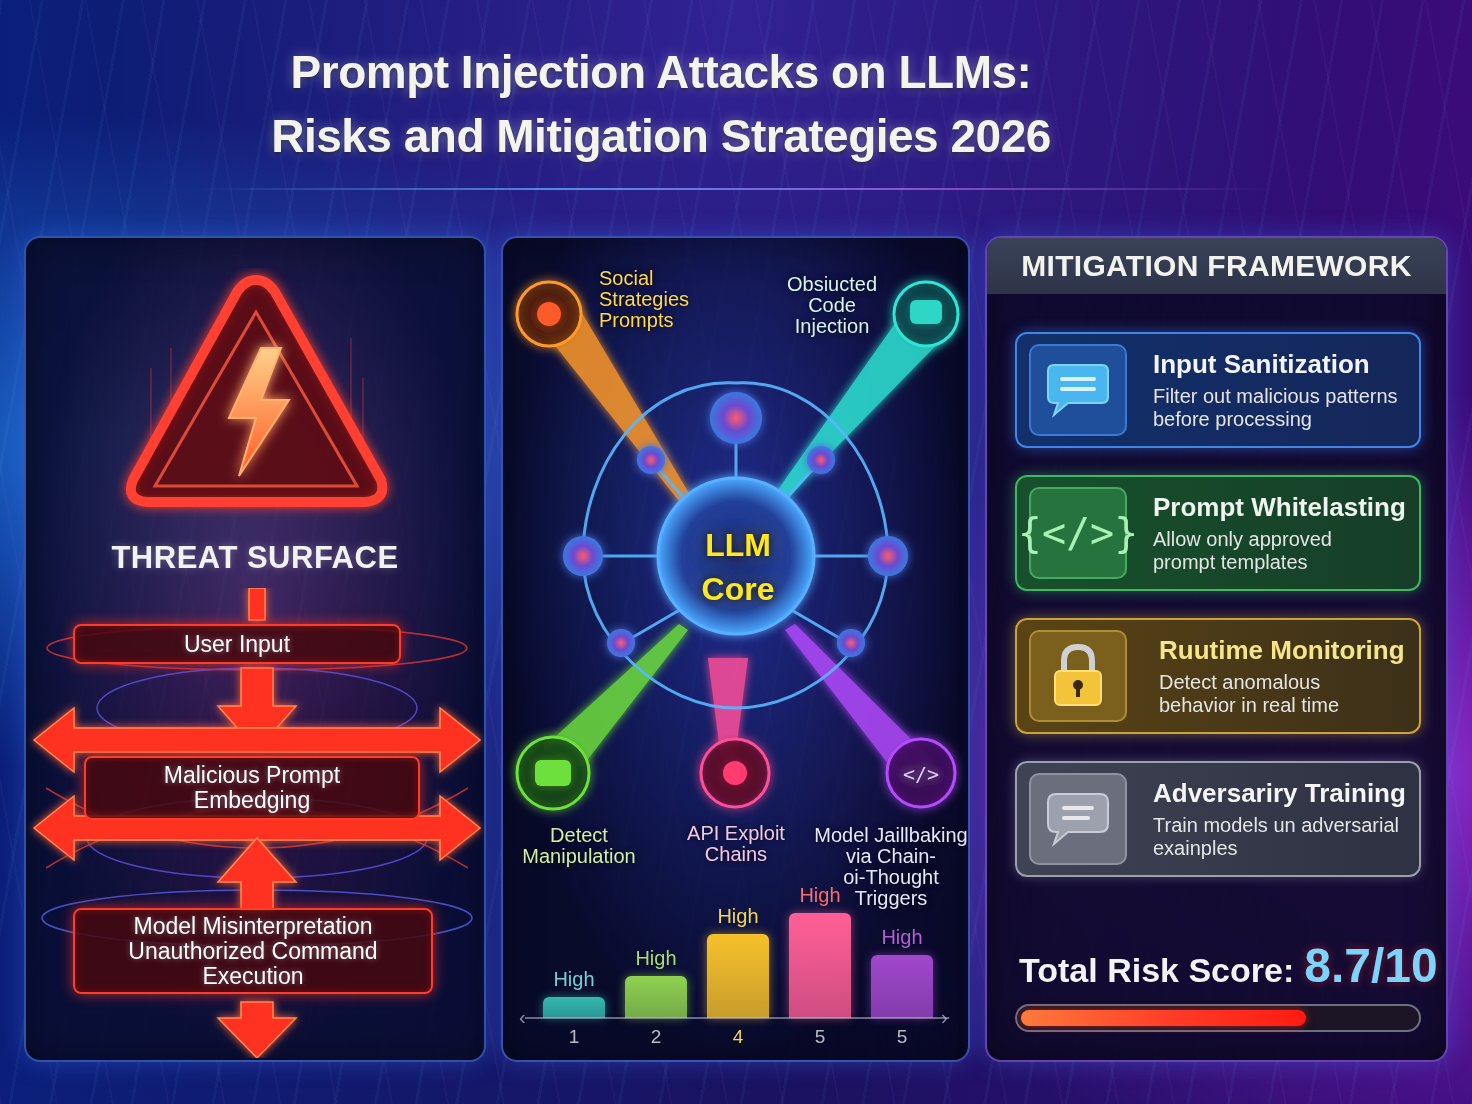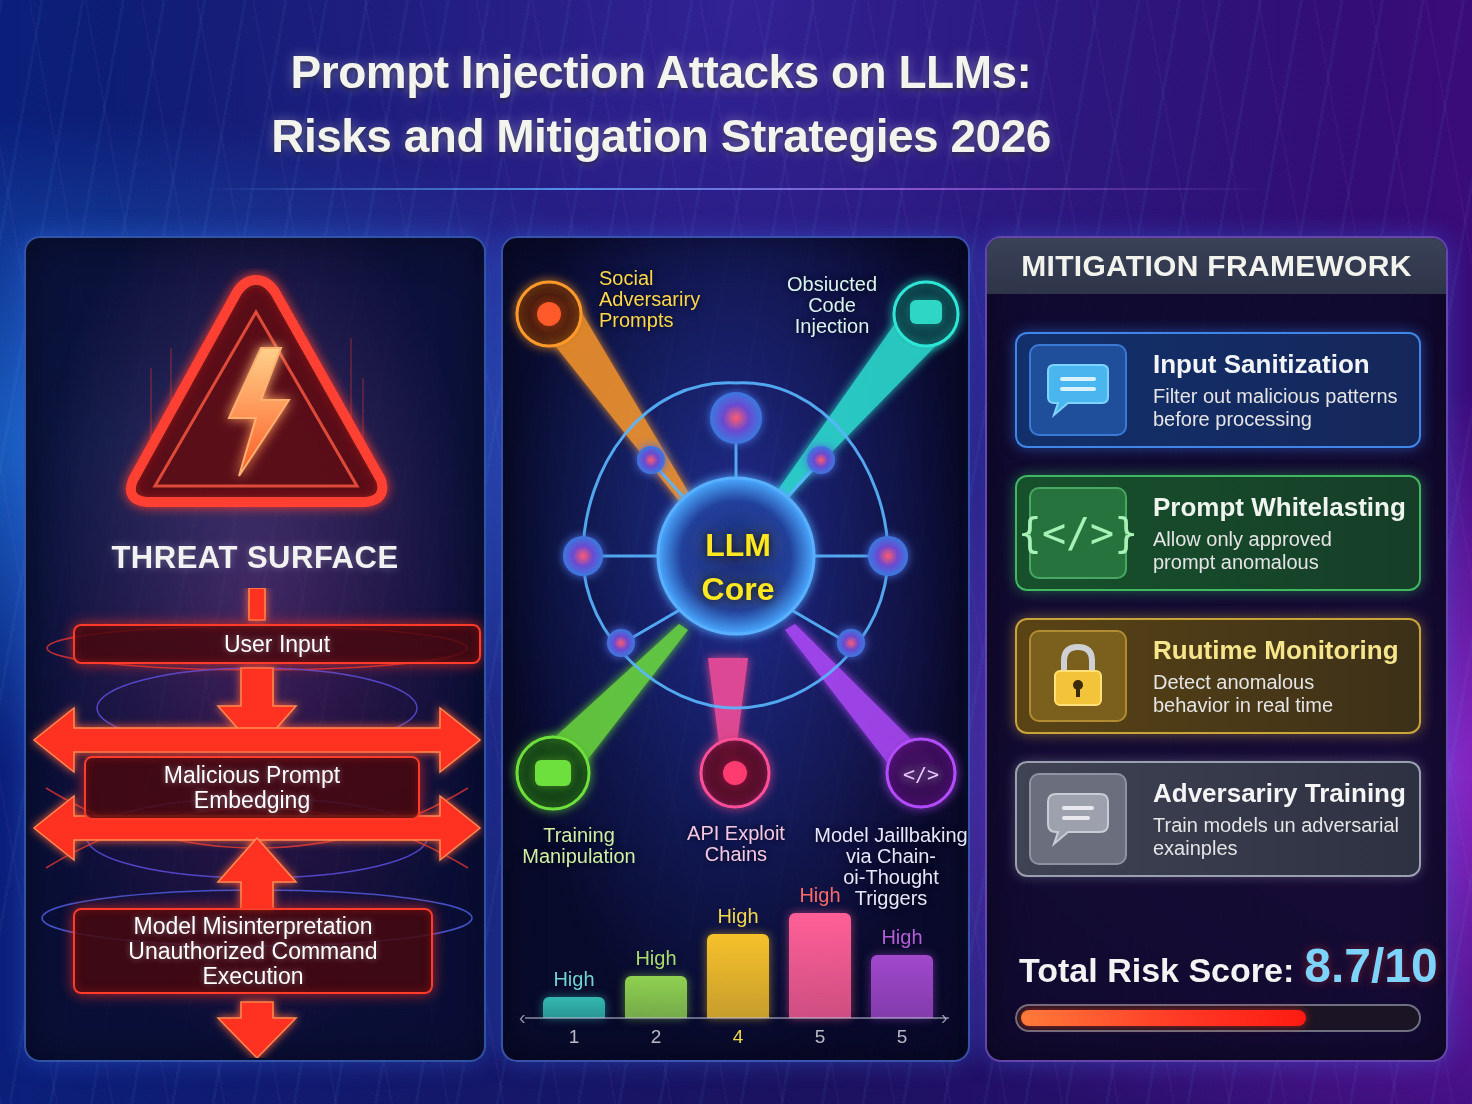--- a/index.html
+++ b/index.html
@@ -51,21 +51,21 @@
     text-shadow: 0 0 8px rgba(255,255,255,0.3);
   }
   .flow-svg { position: absolute; left: 0; top: 350px; width: 462px; height: 470px; }
   .flow-box {
     position: absolute; text-align: center; color: #fff; font-size: 23px; line-height: 25px;
     border: 2px solid #ff3b2a; border-radius: 8px; background: rgba(70,8,14,0.85);
     box-shadow: 0 0 14px rgba(255,50,30,0.7), inset 0 0 10px rgba(255,40,20,0.25);
     display: flex; flex-direction: column; justify-content: center; align-items: center;
     text-shadow: 0 0 6px rgba(255,255,255,0.4);
   }
-  #box-user { left: 47px; top: 386px; width: 408px; height: 40px; }
+  #box-user { left: 47px; top: 386px; width: 328px; height: 40px; }
   #box-mal { left: 58px; top: 518px; width: 336px; height: 64px; align-items: center; }
   #box-model { left: 47px; top: 670px; width: 360px; height: 86px; }
 
   
   .mid-svg { position: absolute; left: 0; top: 0; width: 469px; height: 826px; }
   .attack-label { position: absolute; font-size: 20px; line-height: 21px; text-shadow: 0 0 6px rgba(0,0,0,0.8); }
   #lbl-social { left: 96px; top: 30px; color: #ffd84a; }
   #lbl-obf { left: 284px; top: 36px; color: #d8f3f0; text-align: center; }
   #lbl-ctx { left: 16px; top: 587px; color: #cfeea6; text-align: center; width: 120px; }
   #lbl-api { left: 178px; top: 585px; color: #f4c8e2; text-align: center; width: 110px; }
@@ -99,21 +99,21 @@
   }
   .mit-text { margin-left: 26px; }
   .mit-title { font-size: 26px; font-weight: 700; line-height: 30px; margin-bottom: 6px; }
   .mit-desc { font-size: 20px; line-height: 23px; color: #e4e4e4; }
   #card-0 { top: 94px; border-color: #3f86e8; background: linear-gradient(90deg, #12306b, #15275a); box-shadow: 0 0 14px rgba(60,130,240,0.5); }
   #card-0 .mit-icon { background: #1f4f9a; border: 2px solid #3b7ad4; }
   #card-0 .mit-title { color: #f2f4f8; }
   #card-1 { top: 237px; border-color: #3fb861; background: linear-gradient(90deg, #17512c, #163e28); box-shadow: 0 0 14px rgba(60,200,100,0.45); }
   #card-1 .mit-icon { background: #27733e; border: 2px solid #48a862; color: #a8f2b6; font-size: 40px; font-family: "DejaVu Sans Mono", monospace; }
   #card-1 .mit-title { color: #f0f4ee; }
-  #card-2 { top: 380px; border-color: #c9a43a; background: linear-gradient(90deg, #5a4415, #3c3019); box-shadow: 0 0 14px rgba(220,180,60,0.45); }
+  #card-2 { top: 380px; border-color: #c9a43a; background: linear-gradient(90deg, #5a4415, #3c3019); box-shadow: 0 0 14px rgba(220,180,60,0.45); gap: 6px; }
   #card-2 .mit-icon { background: #7b5f1c; border: 2px solid #b18c32; }
   #card-2 .mit-title { color: #f5e68c; }
   #card-3 { top: 523px; border-color: #9aa0ae; background: linear-gradient(90deg, #3f4354, #2e3142); box-shadow: 0 0 12px rgba(200,200,220,0.3); }
   #card-3 .mit-icon { background: #6b6f7d; border: 2px solid #8e93a2; }
   #card-3 .mit-title { color: #f5f5f5; }
   .risk-row { position: absolute; left: 32px; top: 700px; display: flex; align-items: baseline; }
   .risk-label { font-size: 34px; font-weight: 700; color: #f3f3f3; }
   .risk-value { font-size: 48px; font-weight: 700; color: #7dd3fc; margin-left: 10px; text-shadow: 0 0 10px rgba(255,60,40,0.4); }
   .risk-track {
     position: absolute; left: 28px; top: 766px; width: 406px; height: 28px; border-radius: 14px;
@@ -267,30 +267,30 @@
       <rect x="32" y="522" width="36" height="26" rx="6" fill="#6ee03c"></rect>
       <circle cx="232" cy="535" r="34" fill="rgba(90,10,40,0.8)" stroke="#ff4f9a"></circle>
       <circle cx="232" cy="535" r="12" fill="#ff3a70"></circle>
       <circle cx="418" cy="535" r="34" fill="rgba(60,10,90,0.8)" stroke="#b44cff"></circle>
       <text x="418" y="543" font-size="20" fill="#e8c8ff" text-anchor="middle" font-family="DejaVu Sans Mono, monospace">&lt;/&gt;</text>
     </g>
   </svg>
 
   <div class="attack-label" id="lbl-social">
     <div>Social</div>
-    <div>Adversariry</div>
+    <div>Strategies</div>
     <div>Prompts</div>
   </div>
   <div class="attack-label" id="lbl-obf">
     <div>Obsiucted</div>
     <div>Code</div>
     <div>Injection</div>
   </div>
   <div class="attack-label" id="lbl-ctx">
-    <div>Training</div>
+    <div>Detect</div>
     <div>Manipulation</div>
   </div>
   <div class="attack-label" id="lbl-api">
     <div>API Exploit</div>
     <div>Chains</div>
   </div>
   <div class="attack-label" id="lbl-jail">
     <div>Model Jaillbaking</div>
     <div>via  Chain-</div>
     <div>oi-Thought</div>
@@ -342,21 +342,21 @@
       <div class="mit-desc">Filter out malicious patterns</div>
       <div class="mit-desc">before processing</div>
     </div>
   </div>
 
   <div class="mit-card" id="card-1">
     <div class="mit-icon">{&lt;/&gt;}</div>
     <div class="mit-text">
       <div class="mit-title">Prompt Whitelasting</div>
       <div class="mit-desc">Allow only approved</div>
-      <div class="mit-desc">prompt anomalous</div>
+      <div class="mit-desc">prompt templates</div>
     </div>
   </div>
 
   <div class="mit-card" id="card-2">
     <div class="mit-icon">
       <svg width="54" height="66" viewBox="0 0 54 66">
           <path d="M13 30 V18 Q13 4 27 4 Q41 4 41 18 V30" fill="none" stroke="#cfd0d4" stroke-width="6"></path>
           <rect x="4" y="28" width="46" height="34" rx="5" fill="#f3c43a" stroke="#ffe07a" stroke-width="2"></rect>
           <circle cx="27" cy="42" r="5" fill="#3a2a0a"></circle>
           <rect x="25" y="44" width="4" height="10" fill="#3a2a0a"></rect>

